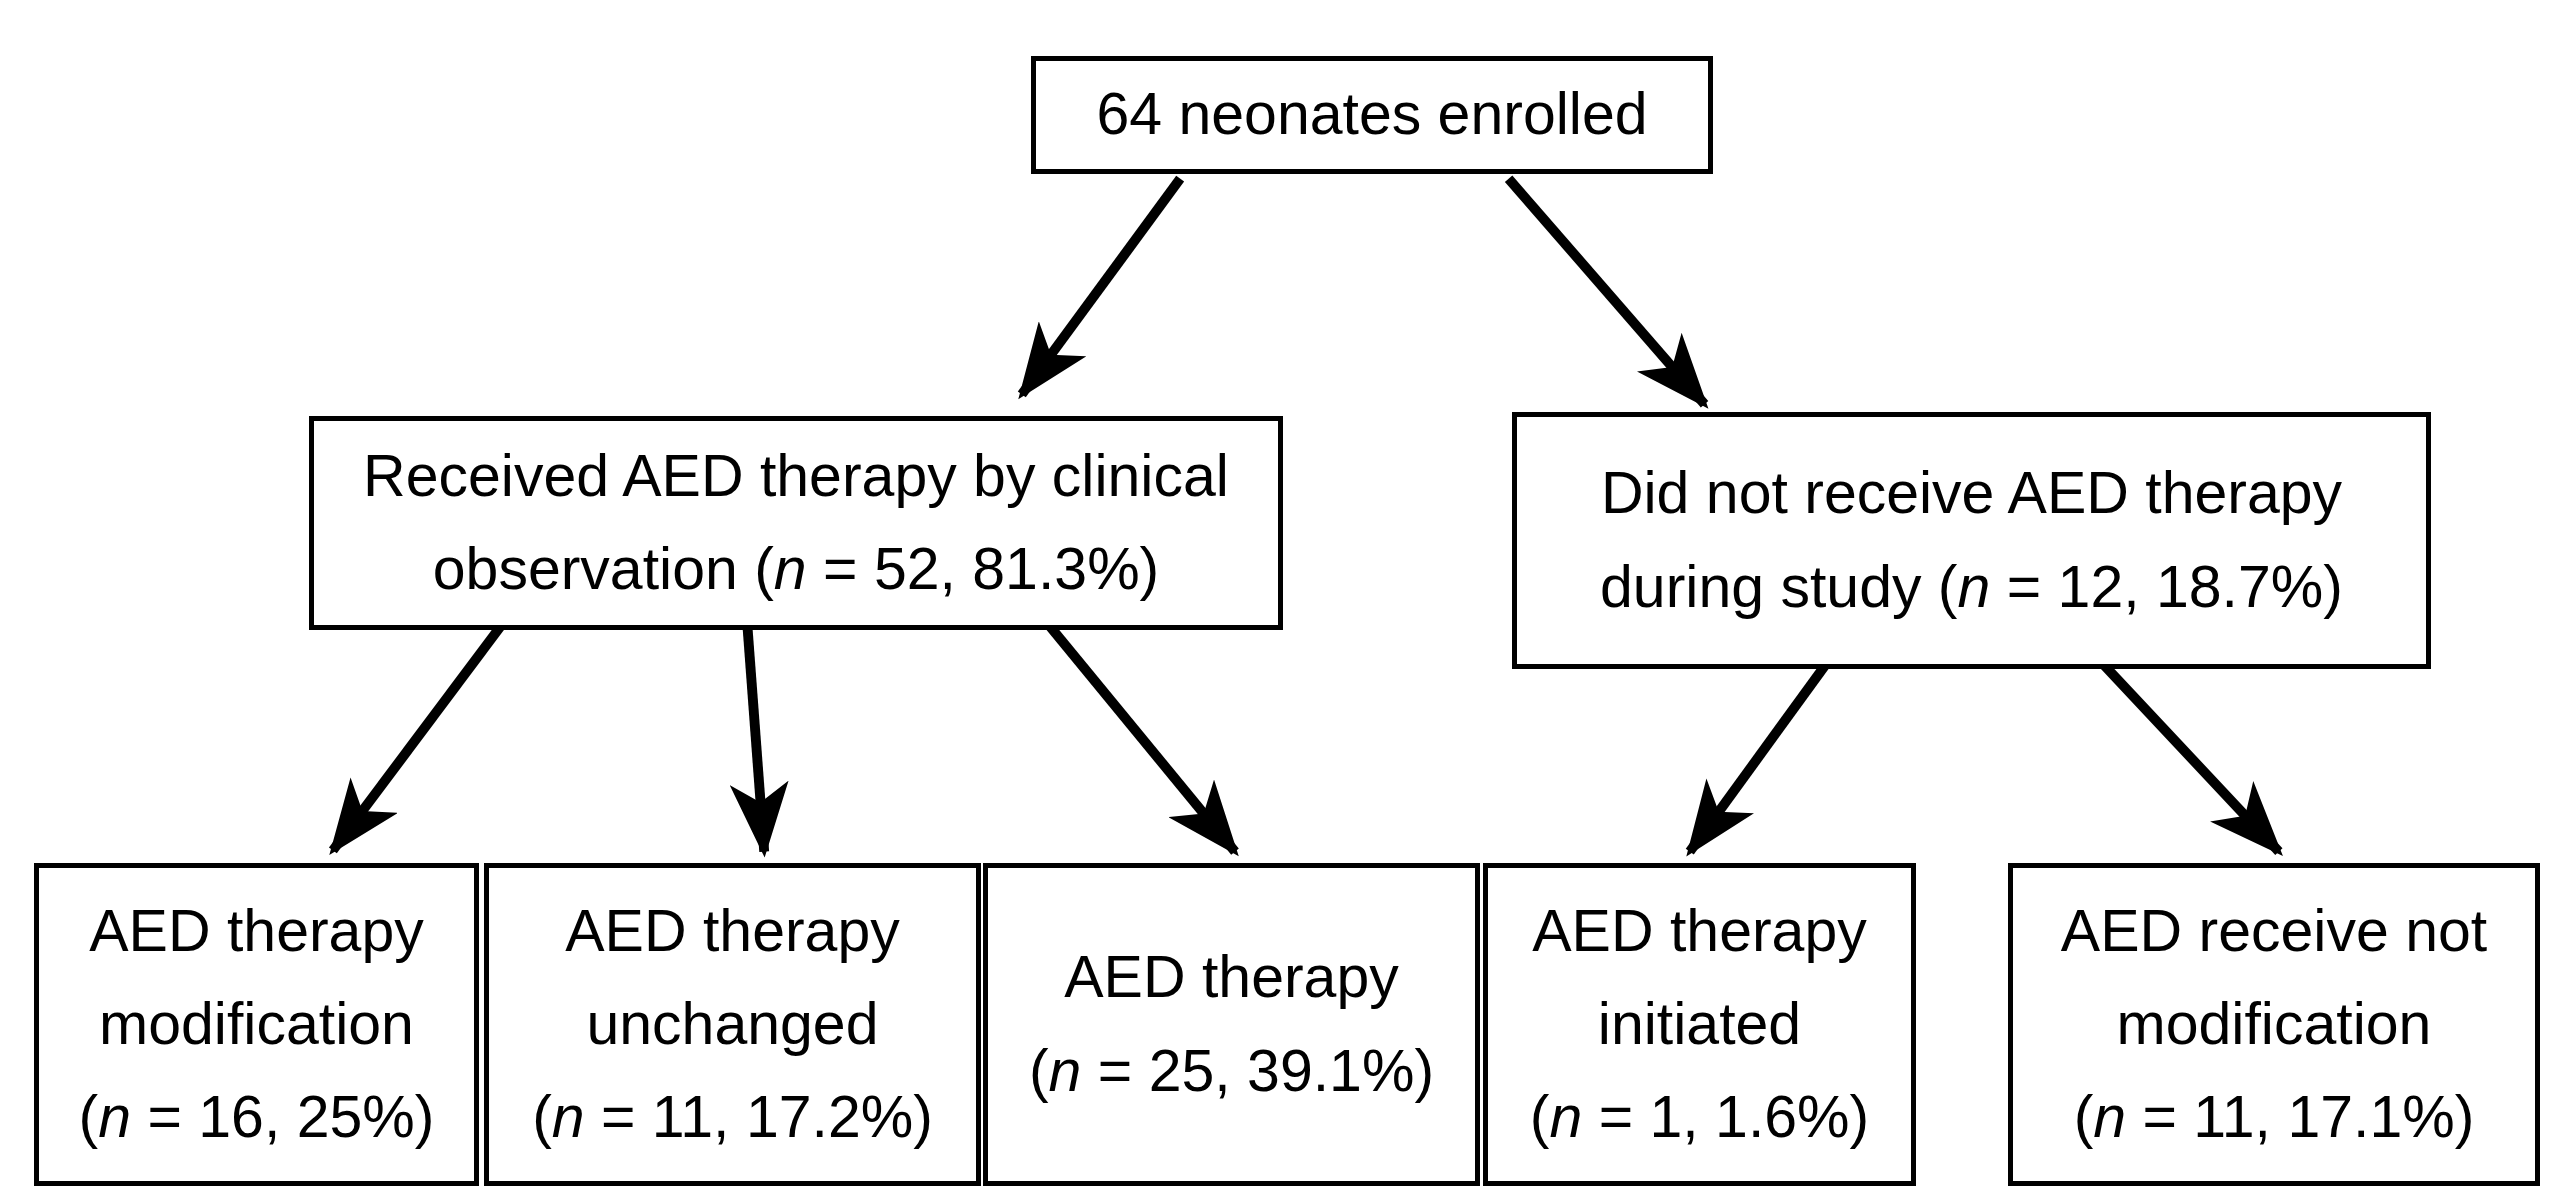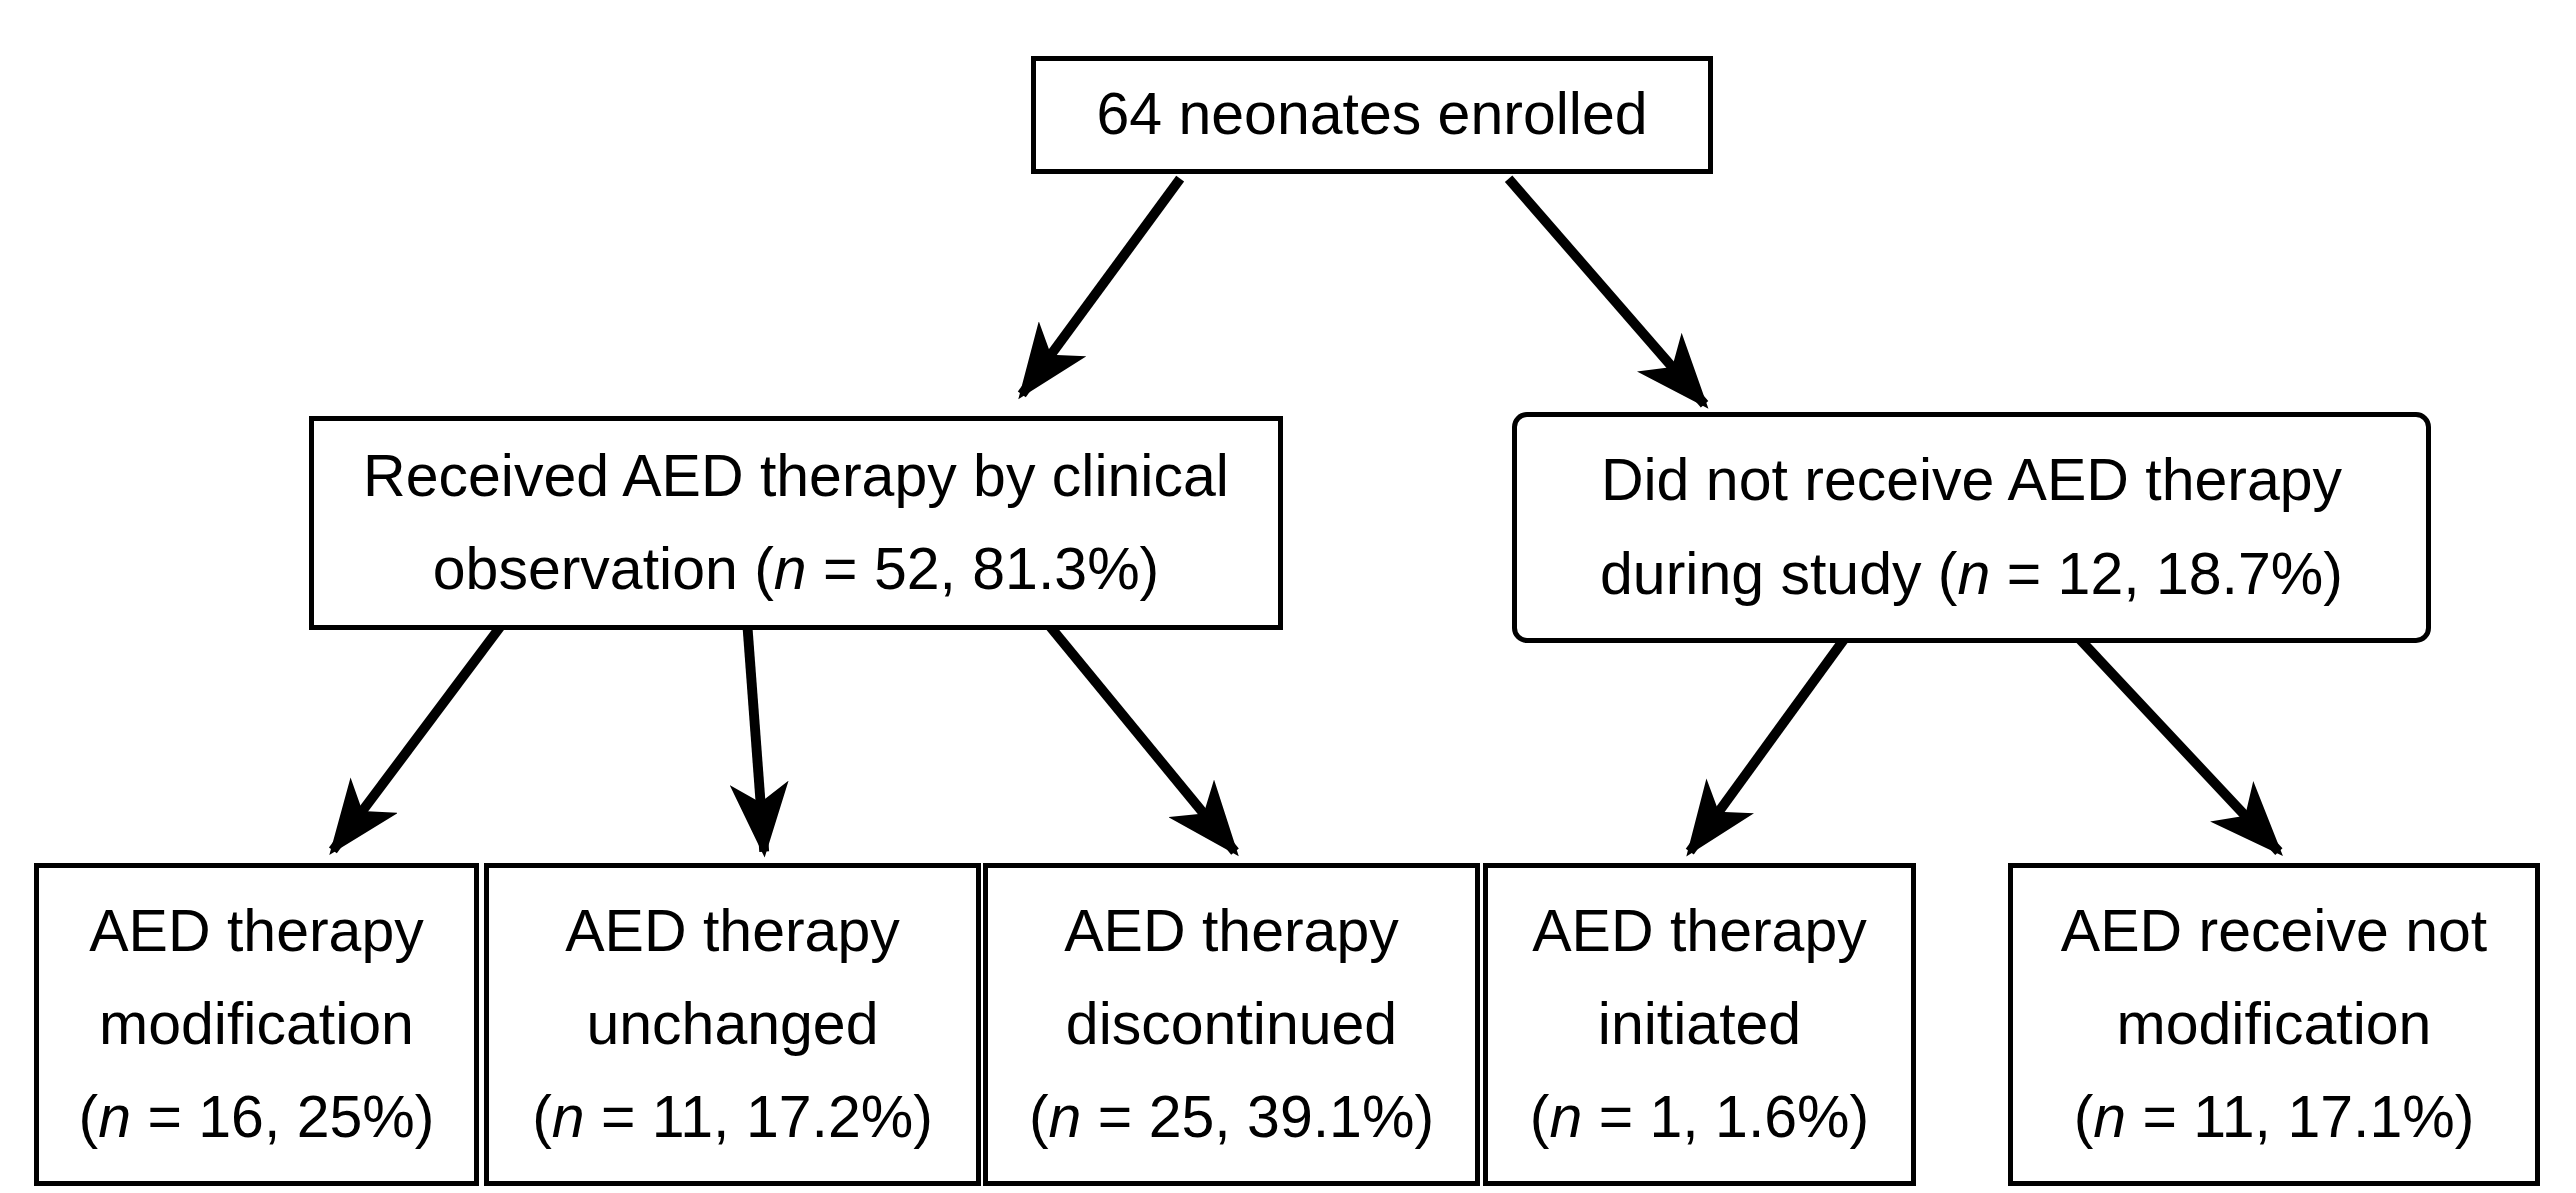--- a/index.html
+++ b/index.html
@@ -24,21 +24,21 @@
     justify-content:center;
     text-align:center;
     font-size:59px;
     line-height:1.58;
   }
   .box .line{display:block;white-space:nowrap;}
   .box .line i{font-style:italic;}
   
   #node-root            {left:1007px;top:56px;  width:682px;height:118px;margin-left:24px;}
   #node-received        {left:309px; top:416px; width:974px;height:214px;}
-  #node-not-received    {left:1512px;top:412px; width:919px;height:231px;border-radius:15px;}
+  #node-not-received    {left:1512px;top:412px; width:919px;height:257px;}
   #node-modification    {left:34px;  top:863px;width:445px; height:323px;}
   #node-unchanged       {left:484px; top:863px;width:497px; height:323px;}
   #node-discontinued    {left:983px;top:863px;width:497px; height:323px;}
   #node-initiated       {left:1483px;top:863px;width:433px; height:323px;}
   #node-not-administered{left:2008px;top:863px;width:532px; height:323px;}
 </style>
 </head>
 <body>
 
 <div class="canvas">
@@ -79,21 +79,20 @@
   </div>
 
   <div class="box" id="node-unchanged">
     <span class="line">AED therapy</span>
     <span class="line">unchanged</span>
     <span class="line">(<i>n</i> = 11, 17.2%)</span>
   </div>
 
   <div class="box" id="node-discontinued">
     <span class="line">AED therapy</span>
-    <span class="line">discontinued</span>
     <span class="line">(<i>n</i> = 25, 39.1%)</span>
   </div>
 
   <div class="box" id="node-initiated">
     <span class="line">AED therapy</span>
     <span class="line">initiated</span>
     <span class="line">(<i>n</i> = 1, 1.6%)</span>
   </div>
 
   <div class="box" id="node-not-administered">

